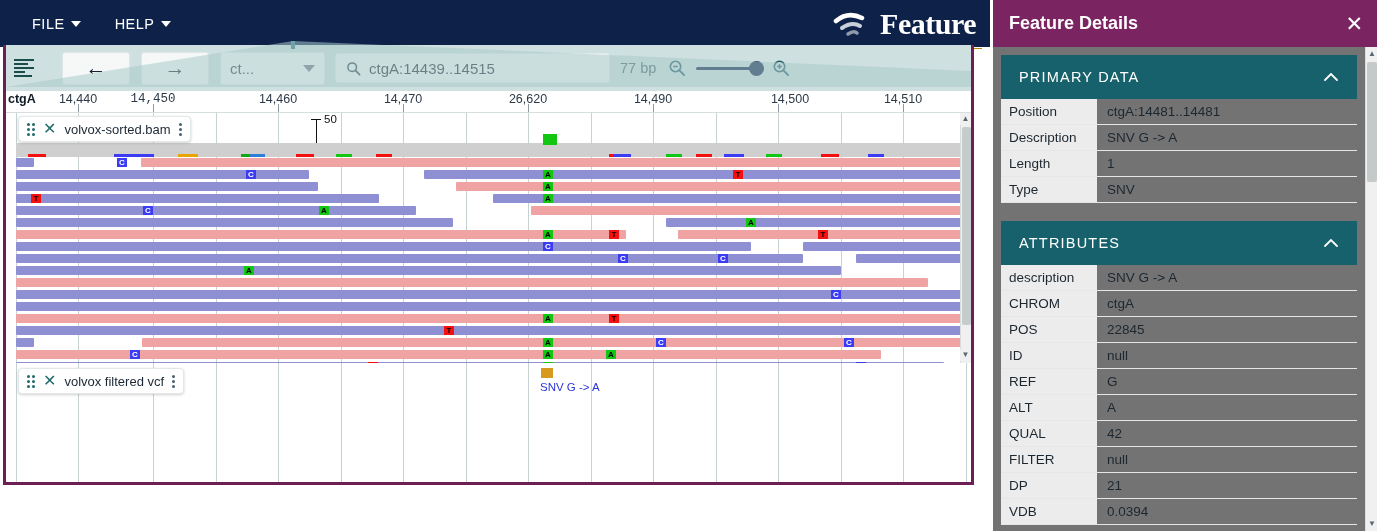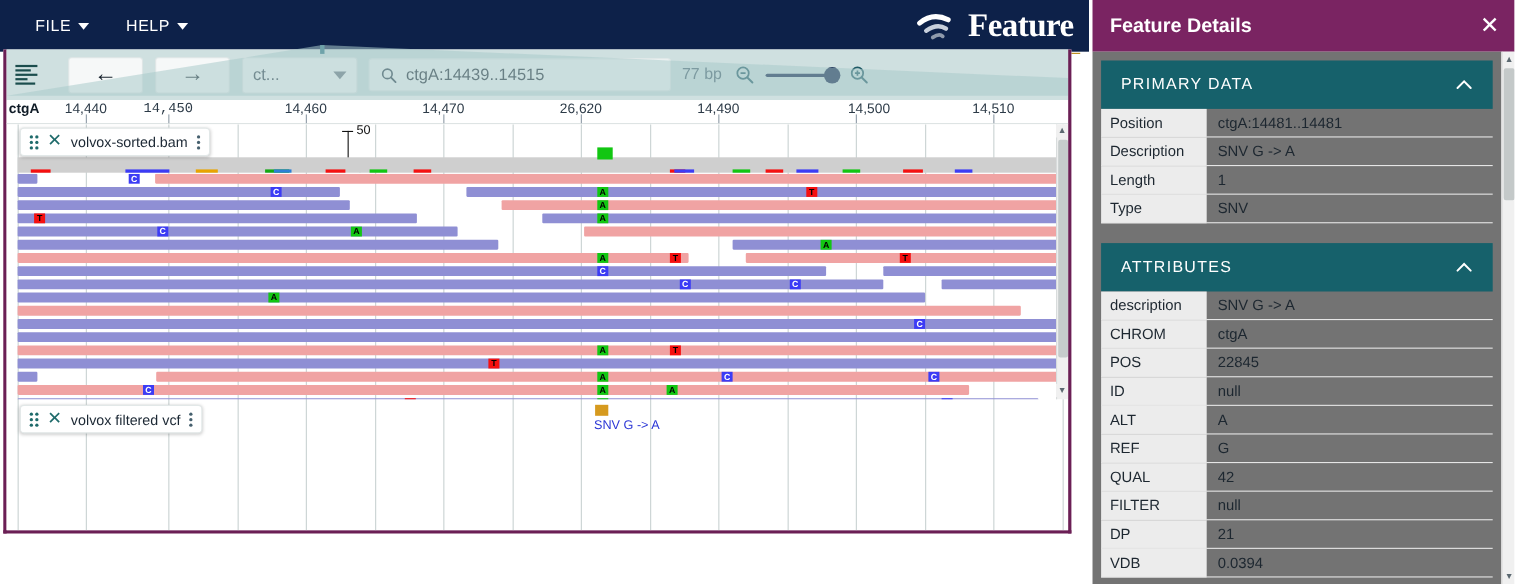--- a/index.html
+++ b/index.html
@@ -488,26 +488,26 @@
             </tr>
             <tr>
               <td class="kv-k">POS</td>
               <td class="kv-v">22845</td>
             </tr>
             <tr>
               <td class="kv-k">ID</td>
               <td class="kv-v">null</td>
             </tr>
             <tr>
+              <td class="kv-k">REF</td>
+              <td class="kv-v">G</td>
+            </tr>
+            <tr>
               <td class="kv-k">ALT</td>
               <td class="kv-v">A</td>
-            </tr>
-            <tr>
-              <td class="kv-k">REF</td>
-              <td class="kv-v">G</td>
             </tr>
             <tr>
               <td class="kv-k">QUAL</td>
               <td class="kv-v">42</td>
             </tr>
             <tr>
               <td class="kv-k">FILTER</td>
               <td class="kv-v">null</td>
             </tr>
             <tr>

